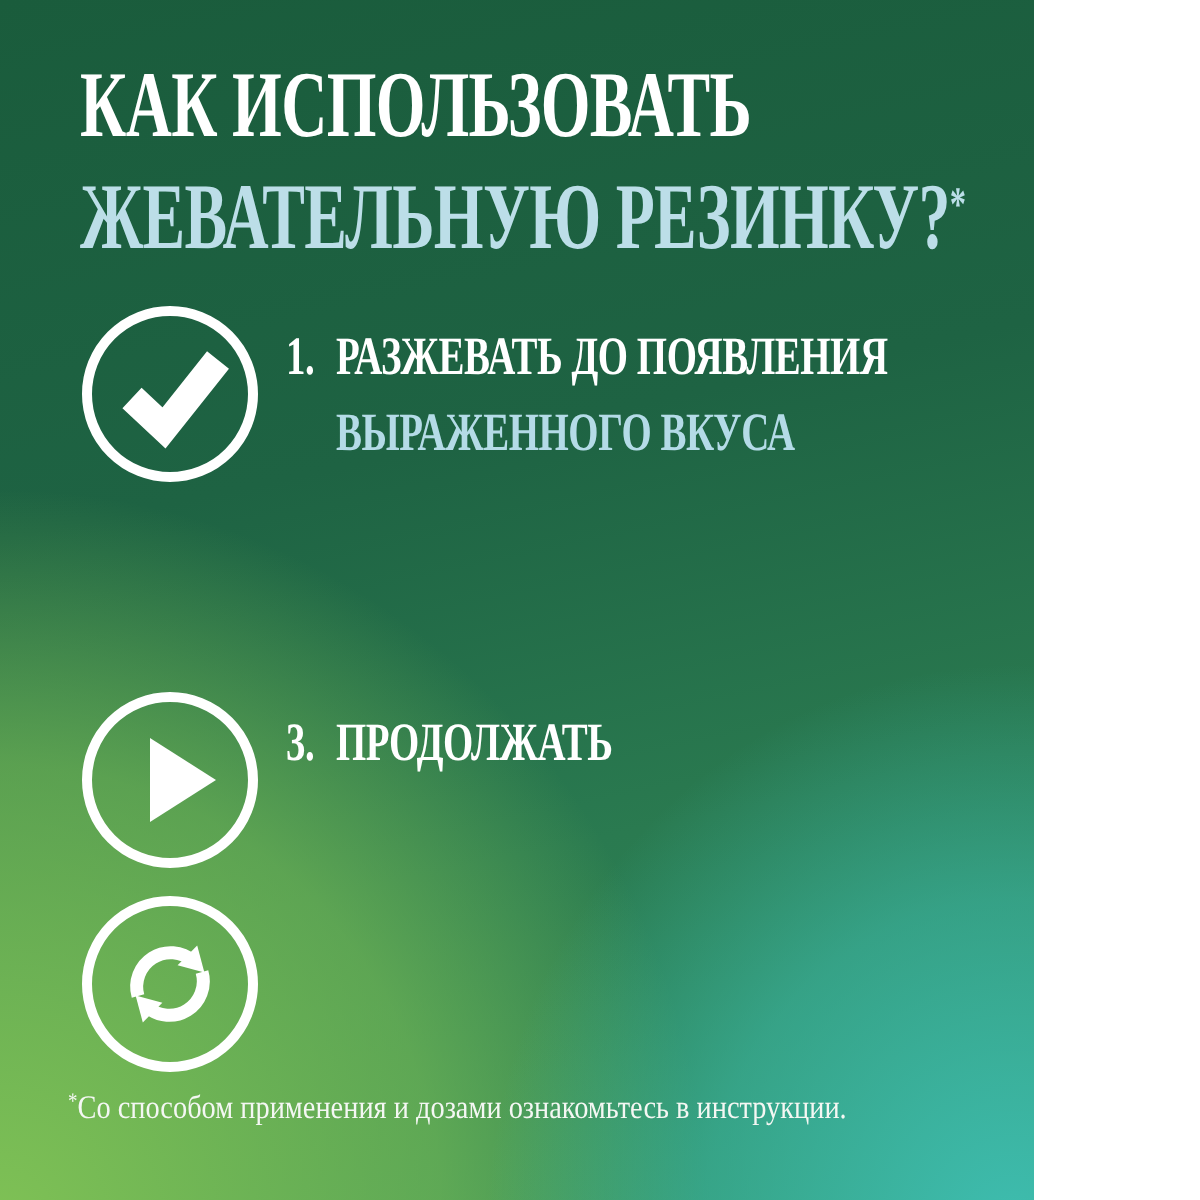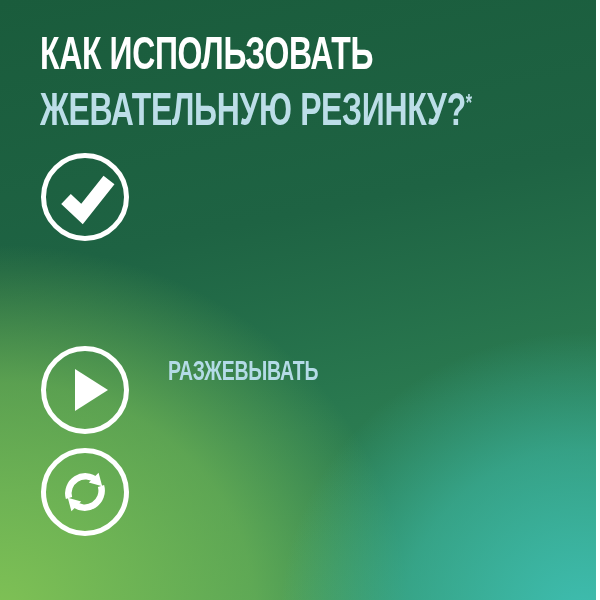--- a/index.html
+++ b/index.html
@@ -1,18 +1,18 @@
 <!DOCTYPE html>
 <html style="--bg-top: #1A5C3C; --bg-mid: #2A7A50; --bg-bottom-left: #7FC155; --bg-bottom-right: #3EBDB0; --heading-primary: #FFFFFF; --heading-accent: #BCDEE8; --step-line1: #FFFFFF; --step-line2: #B4DBE7; --icon: #FFFFFF; --footnote: #F4F7F3;"><head>
 <meta charset="utf-8">
 <style>
   html,body{margin:0;padding:0;background:#fff;}
   .canvas{
-    position:relative;width:596px;height:600px;overflow:hidden;
-    font-family:Liberation Sans, sans-serif;
+    position:relative;width:517px;height:600px;overflow:hidden;
+    font-family:Liberation Serif, serif;
     background:
       radial-gradient(75% 70% at 98% 103%, var(--bg-bottom-right) 0%, rgba(62,189,176,.55) 40%, rgba(62,189,176,0) 68%),
       radial-gradient(95% 85% at 0% 102%, var(--bg-bottom-left) 0%, rgba(127,193,85,.6) 45%, rgba(127,193,85,0) 72%),
       linear-gradient(168deg, var(--bg-top) 0%, #1E6343 38%, var(--bg-mid) 68%, #2F8A58 100%);
   }
   .cond{display:inline-block;transform:scaleX(0.72);transform-origin:0 50%;white-space:nowrap;}
   .t-cond{display:inline-block;transform:scaleX(0.68);transform-origin:0 50%;white-space:nowrap;}
   .f-cond{display:inline-block;transform:scaleX(0.86);transform-origin:0 50%;white-space:nowrap;}
 
   .title{position:absolute;left:40px;top:28px;font-weight:bold;font-size:47px;line-height:50px;letter-spacing:-.5px;}
@@ -39,37 +39,44 @@
   <div class="title">
     <div class="l1"><span class="t-cond">КАК ИСПОЛЬЗОВАТЬ</span></div>
     <div class="l2"><span class="t-cond"><span>ЖЕВАТЕЛЬНУЮ РЕЗИНКУ?</span><sup>*</sup></span></div>
   </div>
 
   <div class="step step-1">
     <svg class="icon" viewBox="0 0 90 90">
       <circle cx="45" cy="45" r="41.5" fill="none" stroke="#FFFFFF" stroke-width="5"></circle>
       <path d="M26,47 L42,62 L69,28" fill="none" stroke="#FFFFFF" stroke-width="14"></path>
     </svg>
+    <div class="step-text">
+      <div class="line1"><span class="num cond">1.</span><span class="cond">РАЗЖЕВАТЬ ДО ПОЯВЛЕНИЯ</span></div>
+      <div class="line2"><span class="cond">ВЫРАЖЕННОГО ВКУСА</span></div>
+    </div>
   </div>
 
 
   <div class="step step-3">
     <svg class="icon" viewBox="0 0 90 90">
       <circle cx="45" cy="45" r="41.5" fill="none" stroke="#FFFFFF" stroke-width="5"></circle>
       <polygon points="35,24 68,45 35,66" fill="#FFFFFF"></polygon>
     </svg>
     <div class="step-text">
-      <div class="line2"><span class="cond">РАЗЖЕВЫВАТЬ</span></div>
+      <div class="line1"><span class="num cond">3.</span><span class="cond">ПРОДОЛЖАТЬ</span></div>
     </div>
   </div>
 
   <div class="step step-4">
     <svg class="icon" viewBox="0 0 90 90">
       <circle cx="45" cy="45" r="41.5" fill="none" stroke="#FFFFFF" stroke-width="5"></circle>
       <path d="M29,51 A17,17 0 0 1 56.5,33.5" fill="none" stroke="#FFFFFF" stroke-width="6.5"></path>
       <polygon points="62.2,39.2 48.8,35.6 58.6,25.8" fill="#FFFFFF"></polygon>
       <path d="M61,39 A17,17 0 0 1 33.5,56.5" fill="none" stroke="#FFFFFF" stroke-width="6.5"></path>
       <polygon points="27.8,50.8 41.2,54.4 31.4,64.2" fill="#FFFFFF"></polygon>
     </svg>
   </div>
 
+  <div class="footnote">
+    <span class="f-cond"><sup>*</sup><span>Со способом применения и дозами ознакомьтесь в инструкции.</span></span>
+  </div>
 
 </div>
 
 </body></html>

